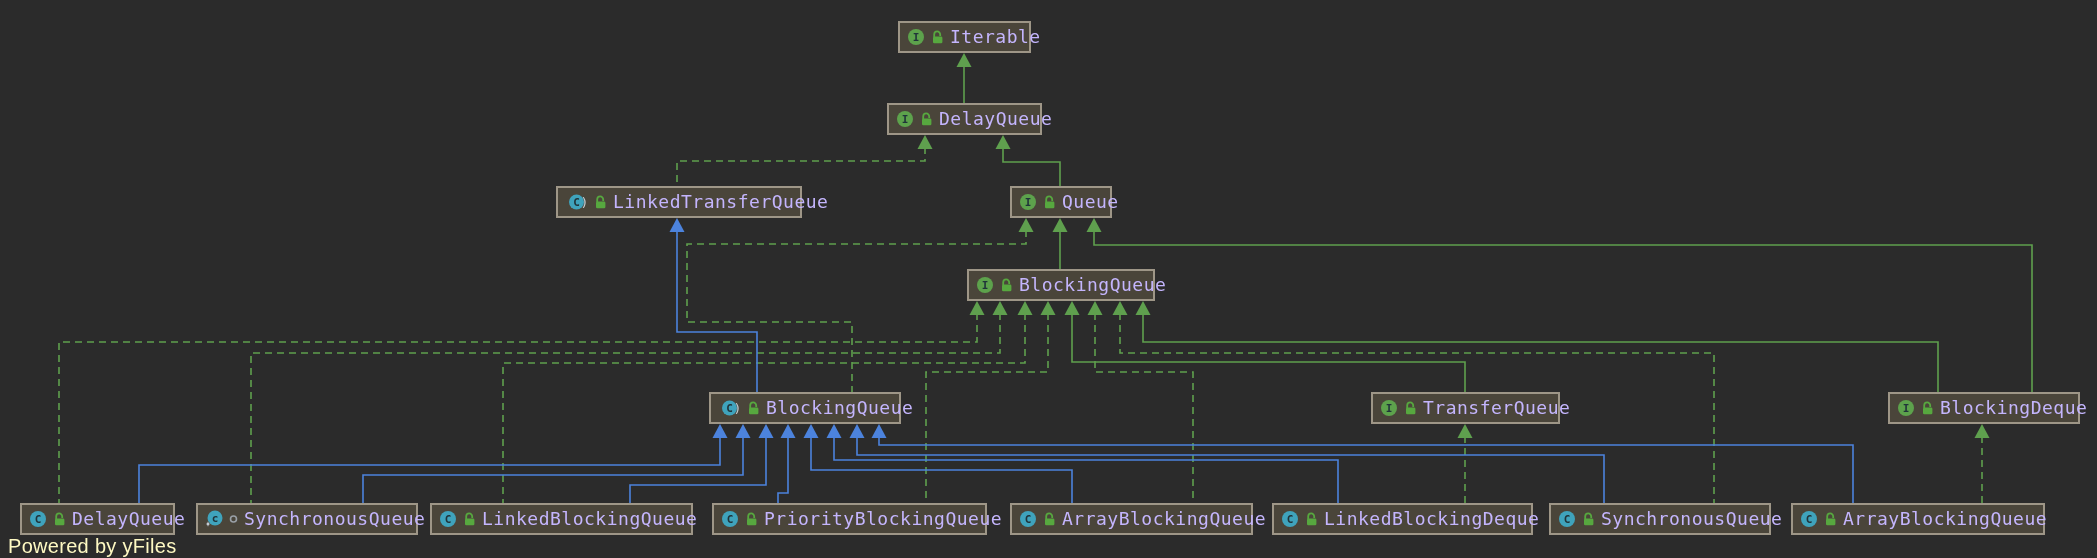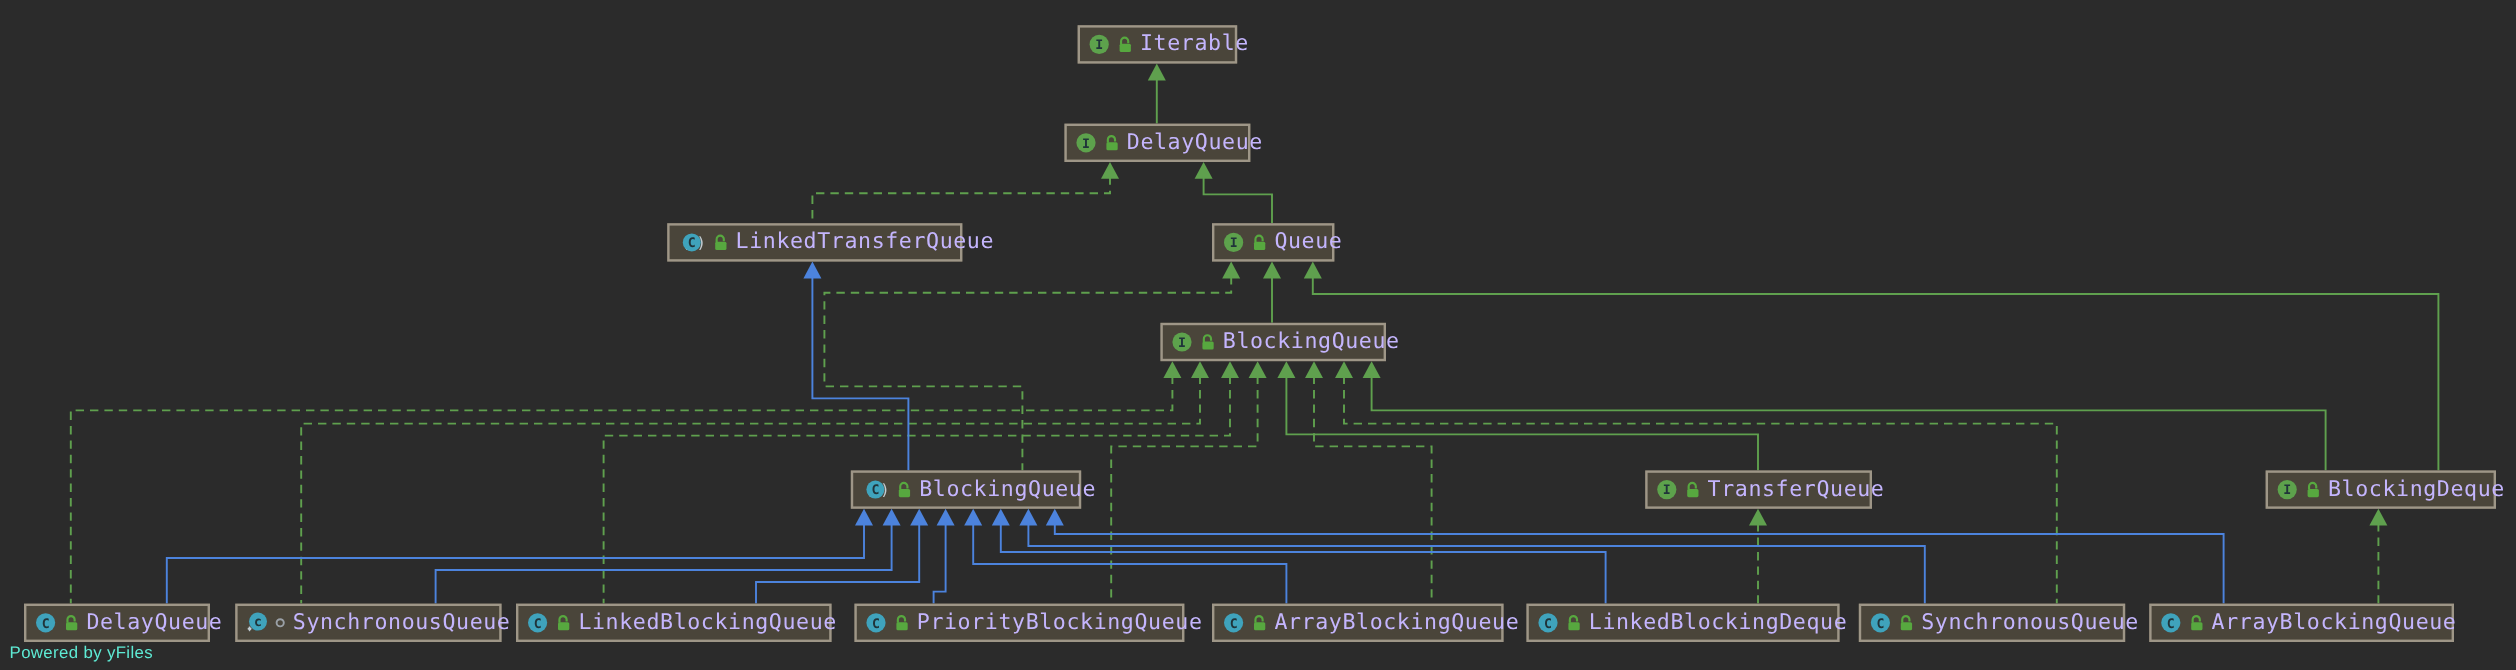--- a/index.html
+++ b/index.html
@@ -27,22 +27,22 @@
     color:#c4b5fd;
     font-size:18px;
     line-height:1;
     letter-spacing:0.5px;
   }
   .node .badge { display:flex; align-items:center; flex:0 0 auto; }
   .watermark {
     position:absolute;
     left:8px; top:535px;
     font-family:"Liberation Sans", sans-serif;
-    font-size:14px;
-    color:#5eead4;
+    font-size:20px;
+    color:#fef9c3;
     letter-spacing:0.3px;
   }
 </style>
 </head>
 <body>
 
 <div class="canvas">
   <svg id="edge-layer" xmlns="http://www.w3.org/2000/svg">
       <g>
         <polygon points="964,53 956.5,67 971.5,67" fill="#5fa04e"></polygon>

